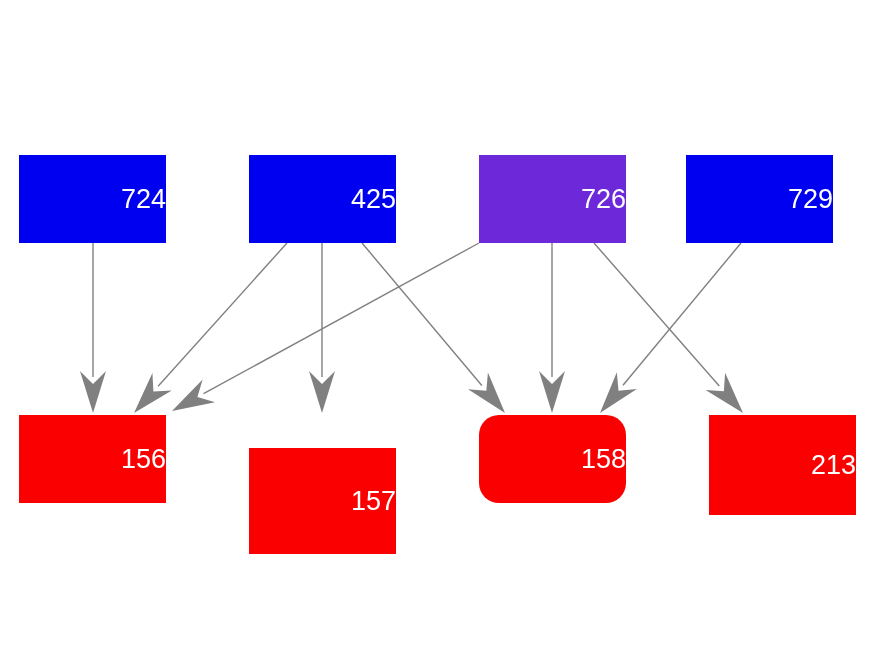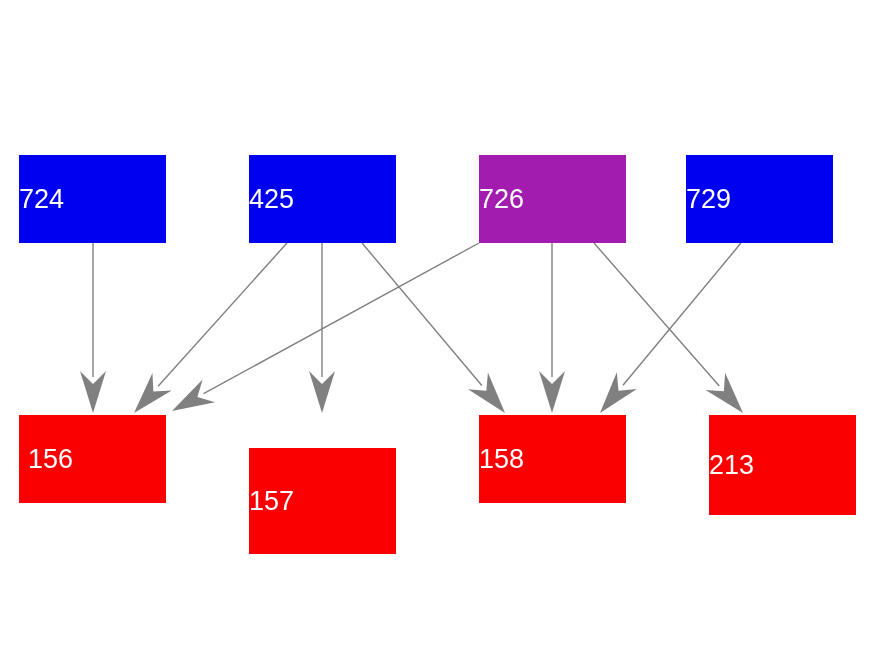--- a/index.html
+++ b/index.html
@@ -22,21 +22,21 @@
     left: 0;
     top: 0;
     width: 875px;
     height: 656px;
     pointer-events: none;
   }
   .node {
     position: absolute;
     display: flex;
     align-items: center;
-    justify-content: flex-start;
+    justify-content: flex-end;
     box-sizing: border-box;
   }
   .node-label {
     color: #ffffff;
     font-size: 27px;
     font-family: "Liberation Sans", sans-serif;
     line-height: 1;
     letter-spacing: 0px;
     user-select: none;
   }
@@ -81,33 +81,33 @@
       </g>
     </svg>
 
   <div id="node-layer">
       <div class="node" style="left: 19px; top: 155px; width: 147px; height: 88px; background: rgb(0, 0, 240);">
         <span class="node-label">724</span>
       </div>
       <div class="node" style="left: 249px; top: 155px; width: 147px; height: 88px; background: rgb(0, 0, 240);">
         <span class="node-label">425</span>
       </div>
-      <div class="node" style="left: 479px; top: 155px; width: 147px; height: 88px; background: #a21caf;">
+      <div class="node" style="left: 479px; top: 155px; width: 147px; height: 88px; background: #6d28d9;">
         <span class="node-label">726</span>
       </div>
       <div class="node" style="left: 686px; top: 155px; width: 147px; height: 88px; background: rgb(0, 0, 240);">
         <span class="node-label">729</span>
       </div>
       <div class="node" style="left: 19px; top: 415px; width: 147px; height: 88px; background: rgb(250, 0, 0); padding-left: 9px;">
         <span class="node-label">156</span>
       </div>
       <div class="node" style="left: 249px; top: 415px; width: 147px; height: 106px; background: rgb(250, 0, 0); margin-top: 33px;">
         <span class="node-label">157</span>
       </div>
-      <div class="node" style="left: 479px; top: 415px; width: 147px; height: 88px; background: rgb(250, 0, 0);">
+      <div class="node" style="left: 479px; top: 415px; width: 147px; height: 88px; background: rgb(250, 0, 0); border-radius: 20px;">
         <span class="node-label">158</span>
       </div>
       <div class="node" style="left: 709px; top: 415px; width: 147px; height: 100px; background: rgb(250, 0, 0);">
         <span class="node-label">213</span>
       </div>
     </div>
 
 </div>
 
 </body></html>

